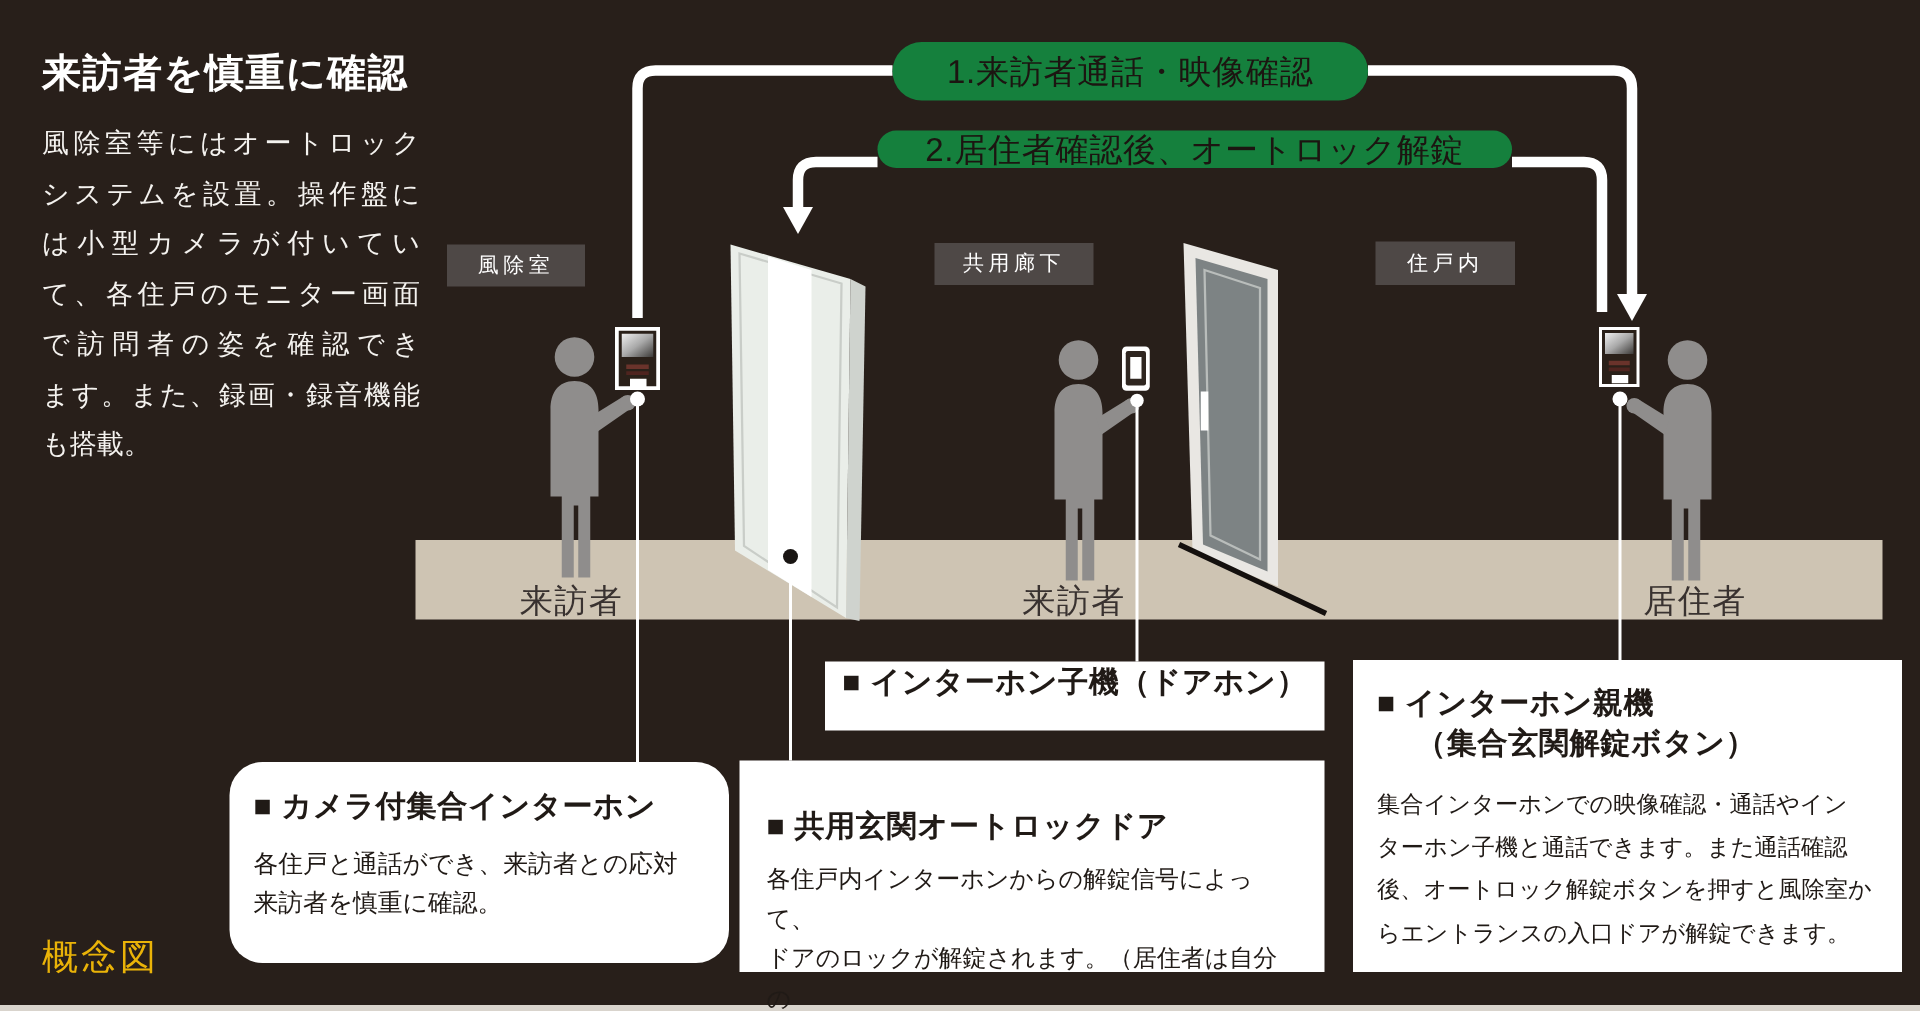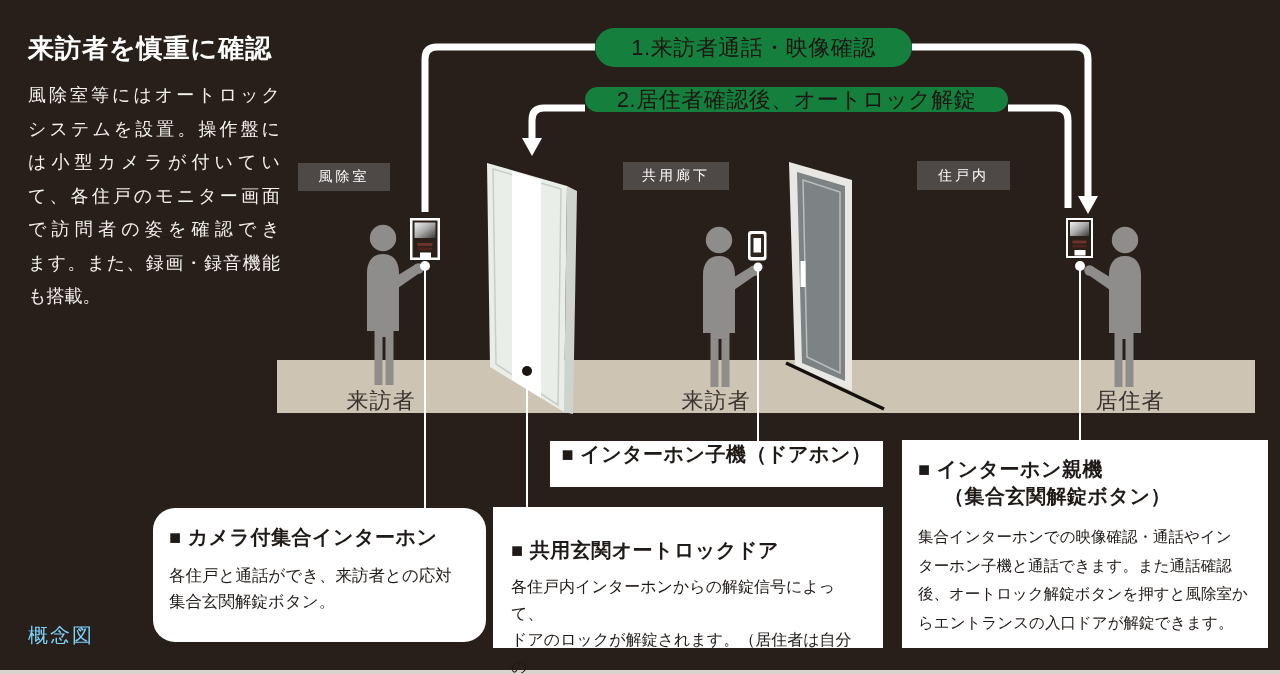--- a/index.html
+++ b/index.html
@@ -10,21 +10,21 @@
   }
   .stage svg.scene{position:absolute;left:0;top:0;}
   .abs{position:absolute;}
 
   
   .intro-title{left:28px;top:31px;font-size:26px;font-weight:bold;color:#fff;letter-spacing:1px;}
   .intro-body{left:28px;top:79px;width:252px;color:#f4f2ef;
     font-family:"Liberation Serif","DejaVu Serif",serif;font-size:18px;}
   .intro-line{height:33.5px;line-height:33.5px;text-align:justify;text-align-last:justify;}
   .caption{left:28px;top:622px;font-family:"Liberation Serif","DejaVu Serif",serif;
-    font-size:20px;color:#7dd3fc;letter-spacing:2px;}
+    font-size:24px;color:#eab308;letter-spacing:2px;}
 
   
   .banner{background:#15803d;border-radius:20px;display:flex;align-items:center;justify-content:center;
     color:#1c1511;font-size:22px;letter-spacing:0.5px;box-sizing:border-box;}
   .banner1{left:595px;top:28px;width:317px;height:39px;}
   .banner2{left:585px;top:87px;width:423px;height:25px;}
 
   
   .zone{background:#4e4846;color:#fff;font-size:14px;letter-spacing:3px;
     display:flex;align-items:center;justify-content:center;box-sizing:border-box;}
@@ -165,21 +165,21 @@
   <div class="abs zone zone3">住戸内</div>
 
   <div class="abs actor actor1">来訪者</div>
   <div class="abs actor actor2">来訪者</div>
   <div class="abs actor actor3">居住者</div>
 
   <div class="abs panel panel1">
     <div class="head">■ カメラ付集合インターホン</div>
     <div class="body">
       <div>各住戸と通話ができ、来訪者との応対</div>
-      <div>集合玄関解錠ボタン。</div>
+      <div>来訪者を慎重に確認。</div>
     </div>
   </div>
 
   <div class="abs panel panel-doorphone">
     <div class="head">■ インターホン子機（ドアホン）</div>
   </div>
 
   <div class="abs panel panel2">
     <div class="head">■ 共用玄関オートロックドア</div>
     <div class="body">

